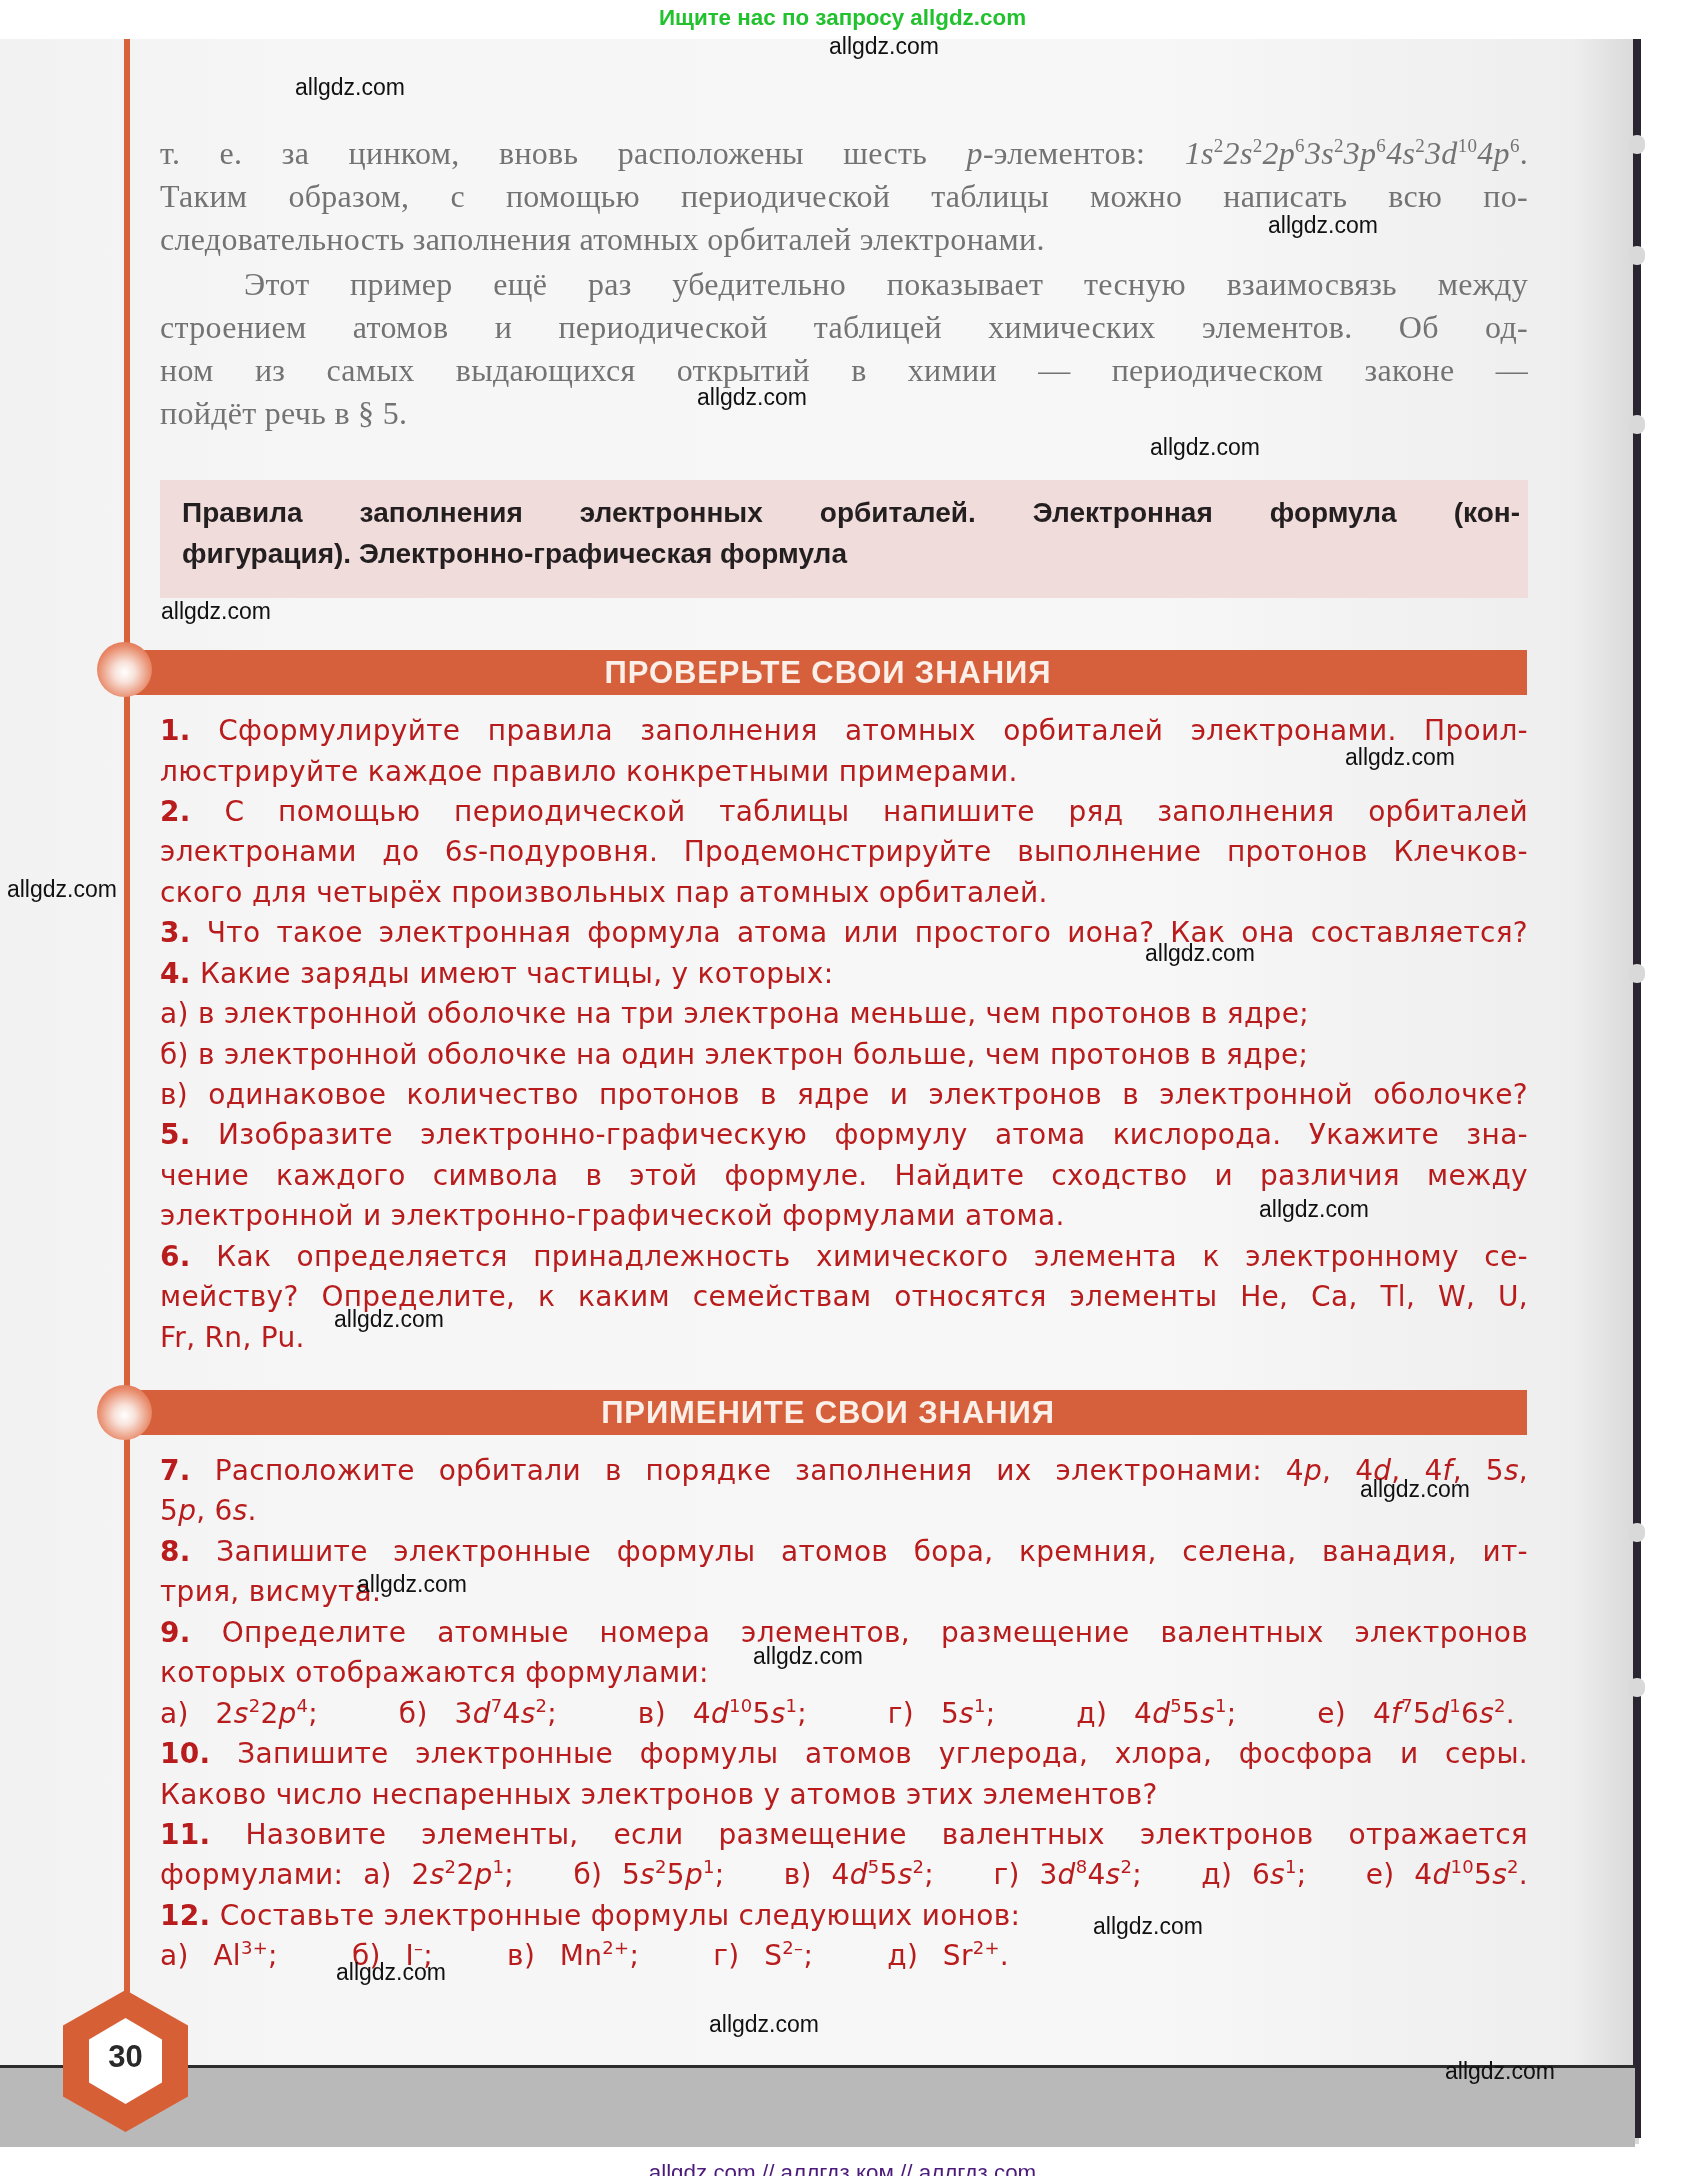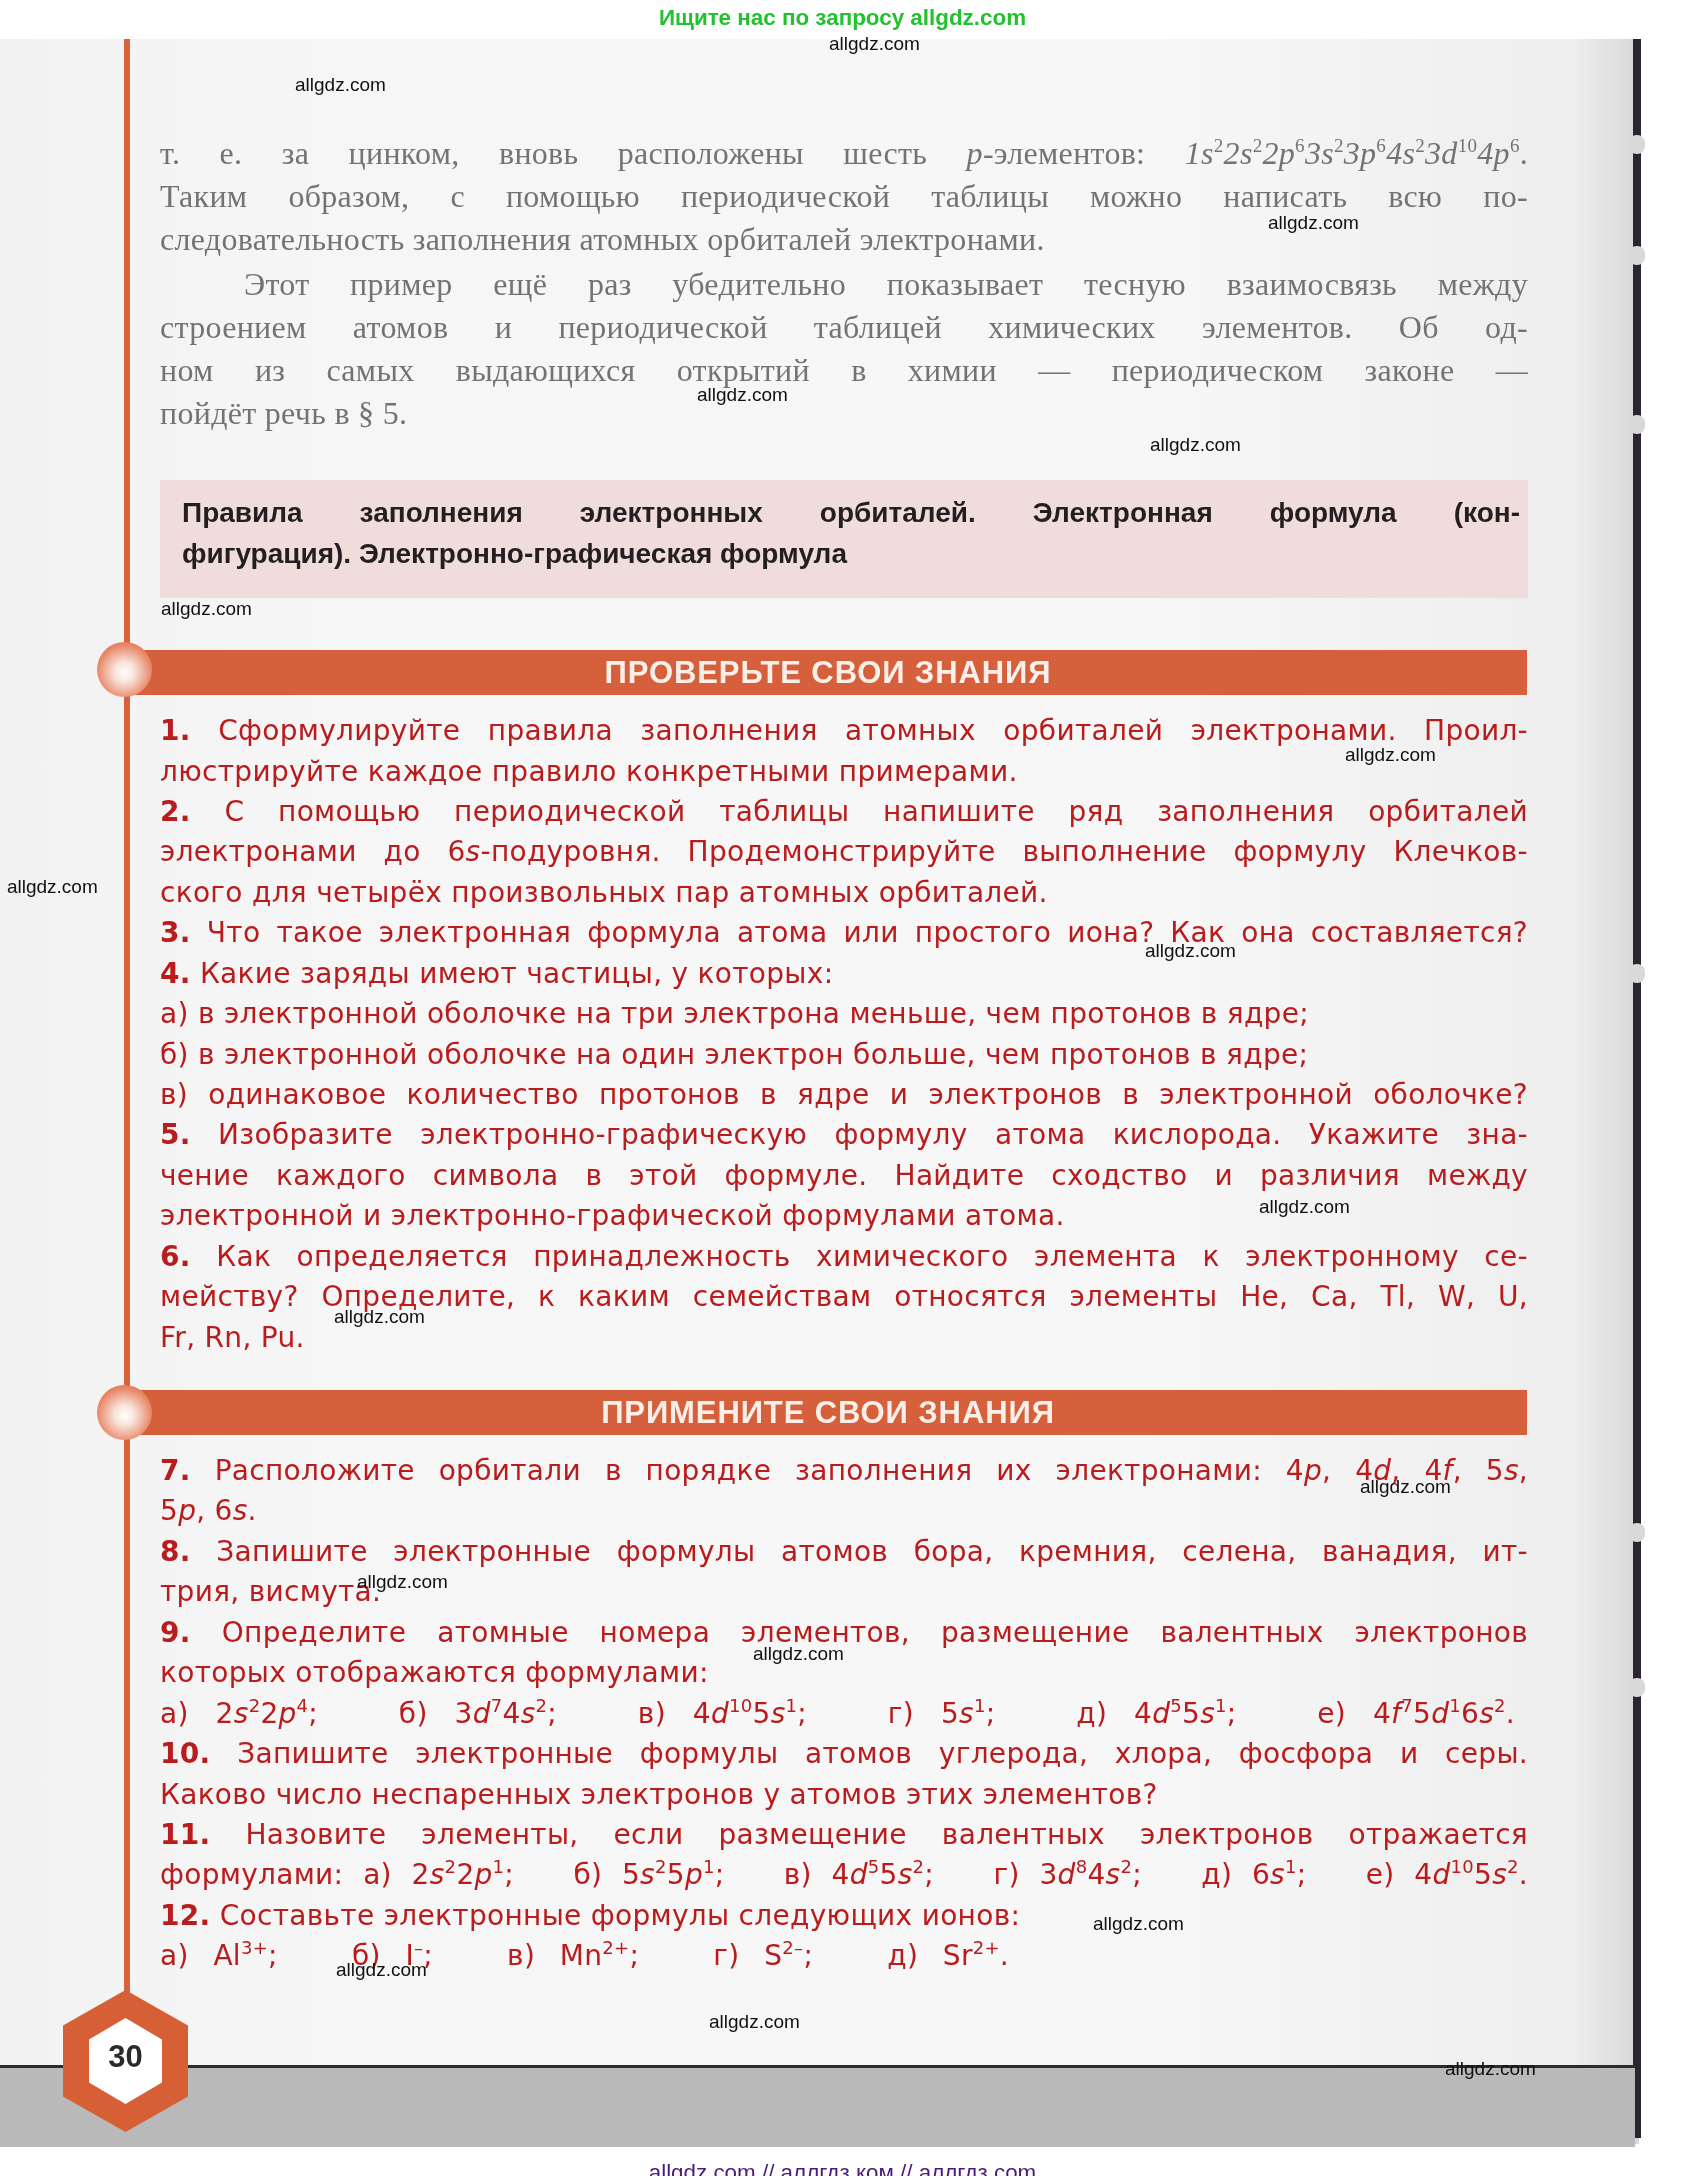--- a/index.html
+++ b/index.html
@@ -71,21 +71,21 @@
     font-family: "DejaVu Sans", sans-serif; font-size: 28px; color: #b91c1c;
     white-space: nowrap; text-align: justify; text-align-last: justify;
     letter-spacing: 0.3px;
   }
   .q-line.last { text-align-last: left; }
   .q-line b { font-weight: bold; }
   .q-line i { font-style: italic; }
   .q-line sup { font-size: 18px; vertical-align: 11.2px; line-height: 0; }
   .watermark {
     position: absolute; font-family: "Liberation Sans", sans-serif;
-    font-size: 19px; color: #111111; white-space: nowrap;
+    font-size: 23px; color: #111111; white-space: nowrap;
   }
   .gray-band {
     position: absolute; left: 0; top: 2065px; width: 1635px; height: 79px;
     background: #b9b9b9; border-top: 3.4px solid #2c2c2c;
   }
   .hexagon {
     position: absolute; left: 63px; top: 1990px; width: 125px; height: 142px;
     background: #d75f36;
     clip-path: polygon(50% 0%, 100% 25%, 100% 75%, 50% 100%, 0% 75%, 0% 25%);
   }
@@ -136,21 +136,21 @@
 <div class="topic-line" style="top:497px">Правила заполнения электронных орбиталей. Электронная формула (кон-</div>
 <div class="topic-line last" style="top:538px">фигурация). Электронно-графическая формула</div>
 
 <div class="section-bar" style="top:650px">ПРОВЕРЬТЕ СВОИ ЗНАНИЯ</div>
 <div class="bullet-ball" style="left:97px; top:642px"></div>
 
 <div>
   <div class="q-line" style="top:714px"><b>1.</b> <span>Сформулируйте правила заполнения атомных орбиталей электронами. Проил-</span></div>
   <div class="q-line last" style="top:755px">люстрируйте каждое правило конкретными примерами.</div>
   <div class="q-line" style="top:795px"><b>2.</b> <span>С помощью периодической таблицы напишите ряд заполнения орбиталей</span></div>
-  <div class="q-line" style="top:835px"><span>электронами до 6</span><i>s</i><span>-подуровня. Продемонстрируйте выполнение формулу Клечков-</span></div>
+  <div class="q-line" style="top:835px"><span>электронами до 6</span><i>s</i><span>-подуровня. Продемонстрируйте выполнение протонов Клечков-</span></div>
   <div class="q-line last" style="top:876px">ского для четырёх произвольных пар атомных орбиталей.</div>
   <div class="q-line" style="top:916px"><b>3.</b> <span>Что такое электронная формула атома или простого иона? Как она составляется?</span></div>
   <div class="q-line last" style="top:957px"><b>4.</b> <span>Какие заряды имеют частицы, у которых:</span></div>
   <div class="q-line last" style="top:997px">а) в электронной оболочке на три электрона меньше, чем протонов в ядре;</div>
   <div class="q-line last" style="top:1038px">б) в электронной оболочке на один электрон больше, чем протонов в ядре;</div>
   <div class="q-line" style="top:1078px">в) одинаковое количество протонов в ядре и электронов в электронной оболочке?</div>
   <div class="q-line" style="top:1118px"><b>5.</b> <span>Изобразите электронно-графическую формулу атома кислорода. Укажите зна-</span></div>
   <div class="q-line" style="top:1159px">чение каждого символа в этой формуле. Найдите сходство и различия между</div>
   <div class="q-line last" style="top:1199px">электронной и электронно-графической формулами атома.</div>
   <div class="q-line" style="top:1240px"><b>6.</b> <span>Как определяется принадлежность химического элемента к электронному се-</span></div>

